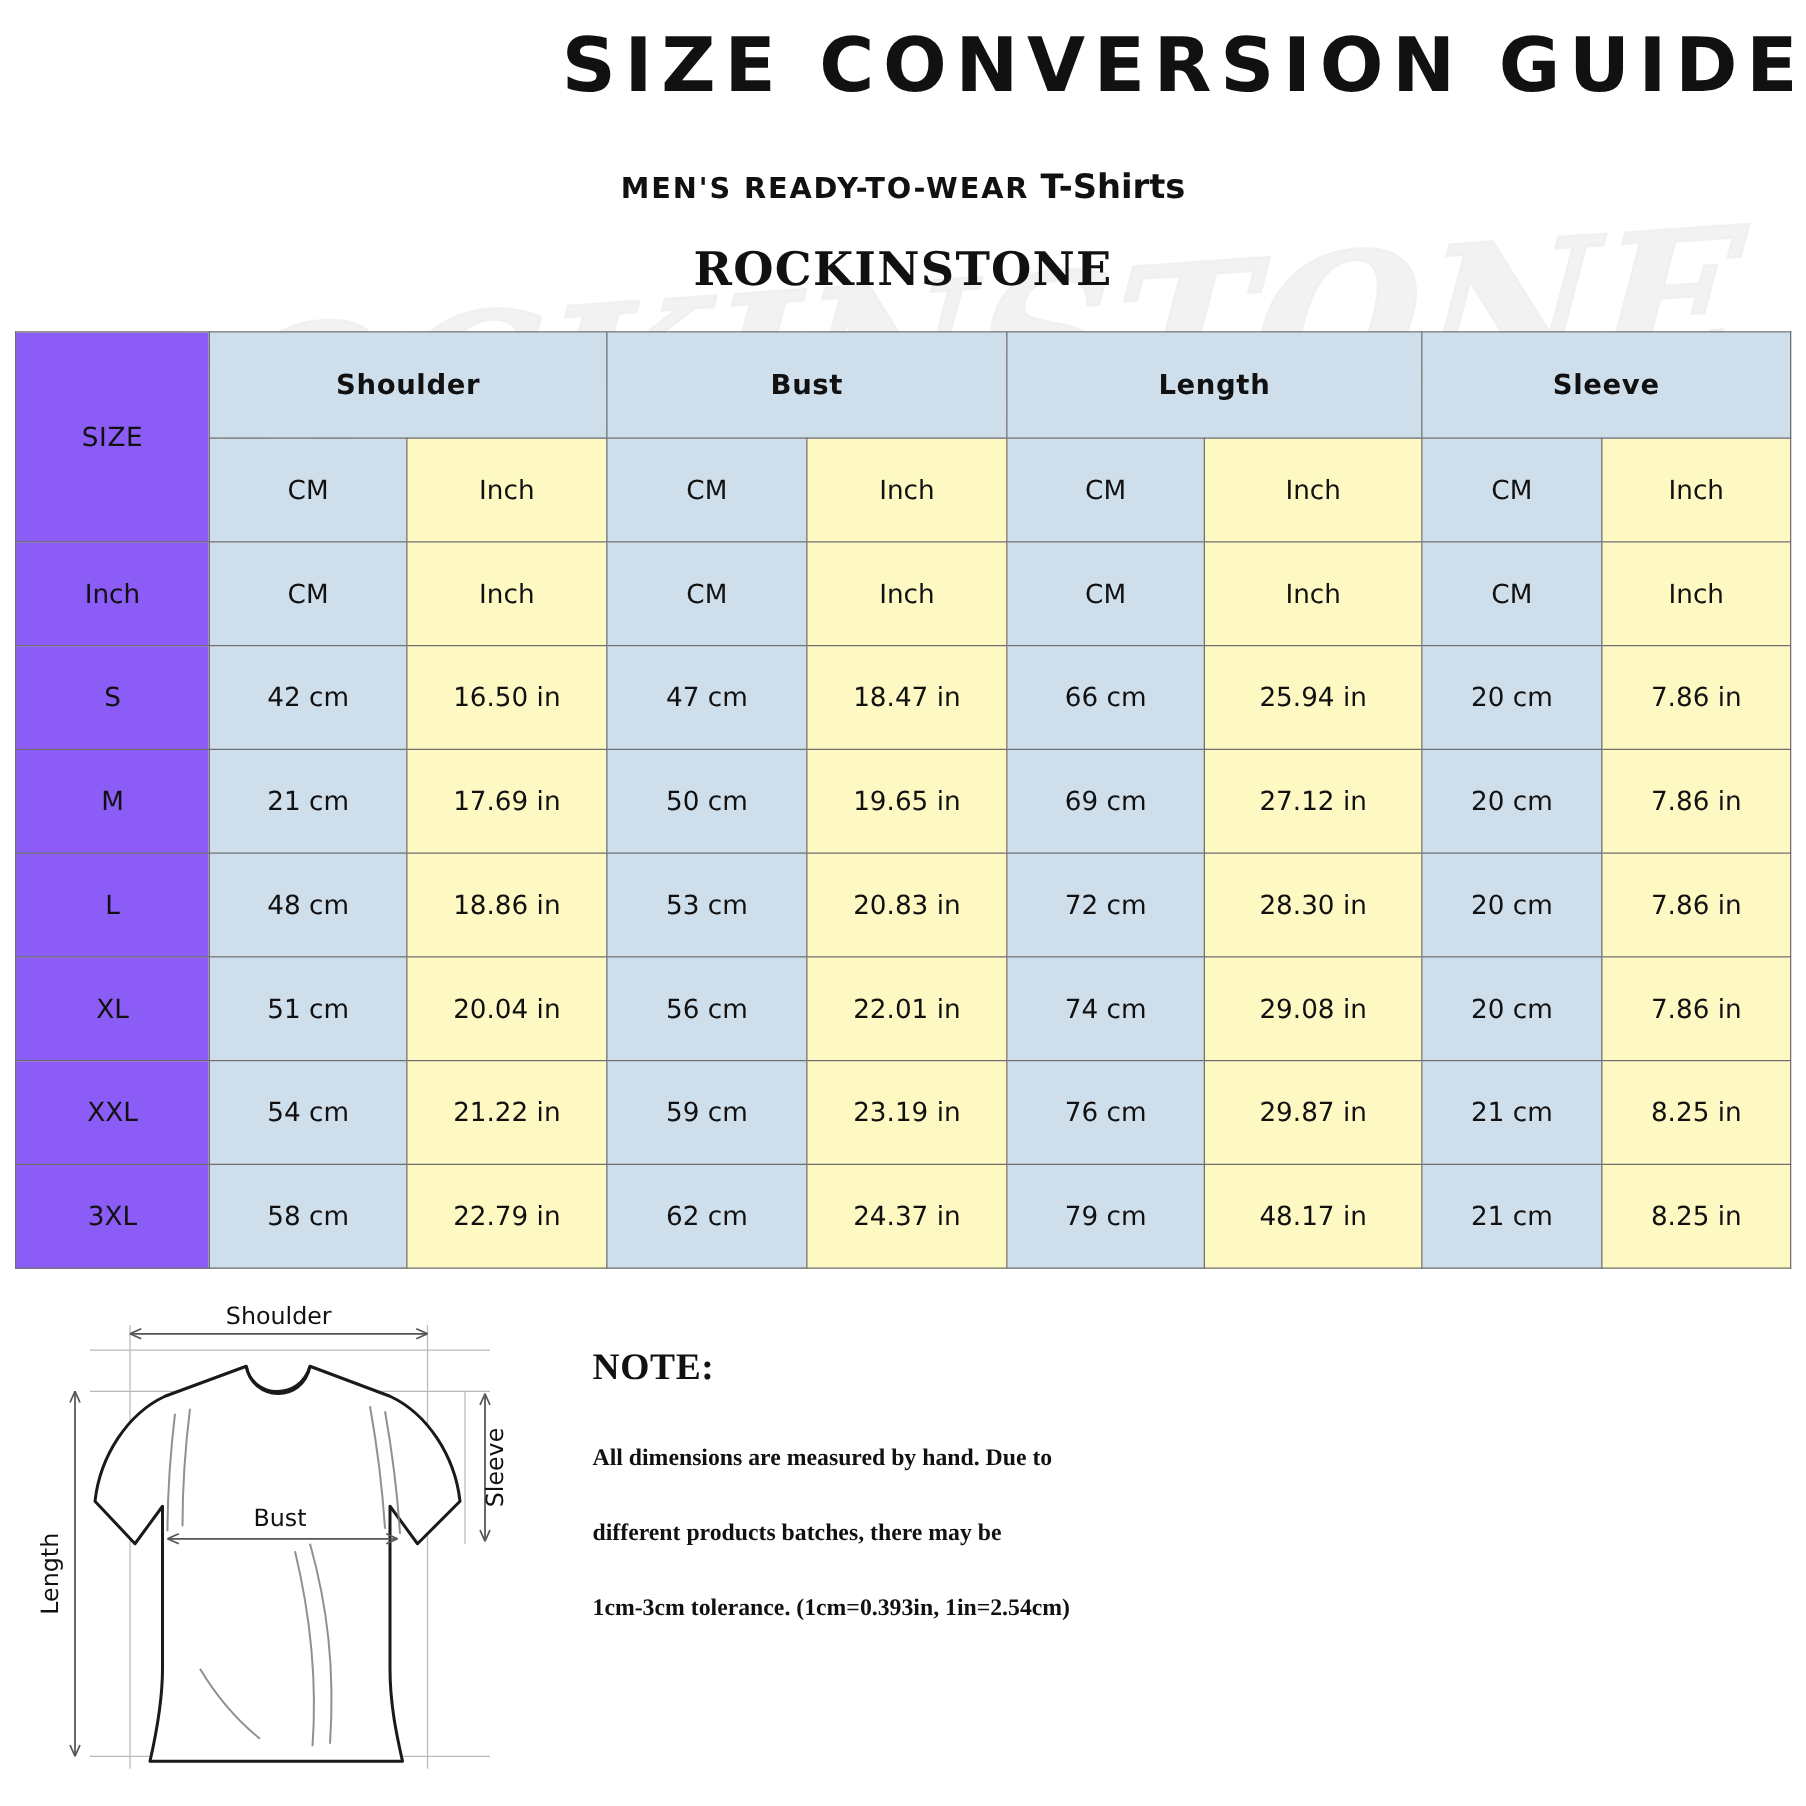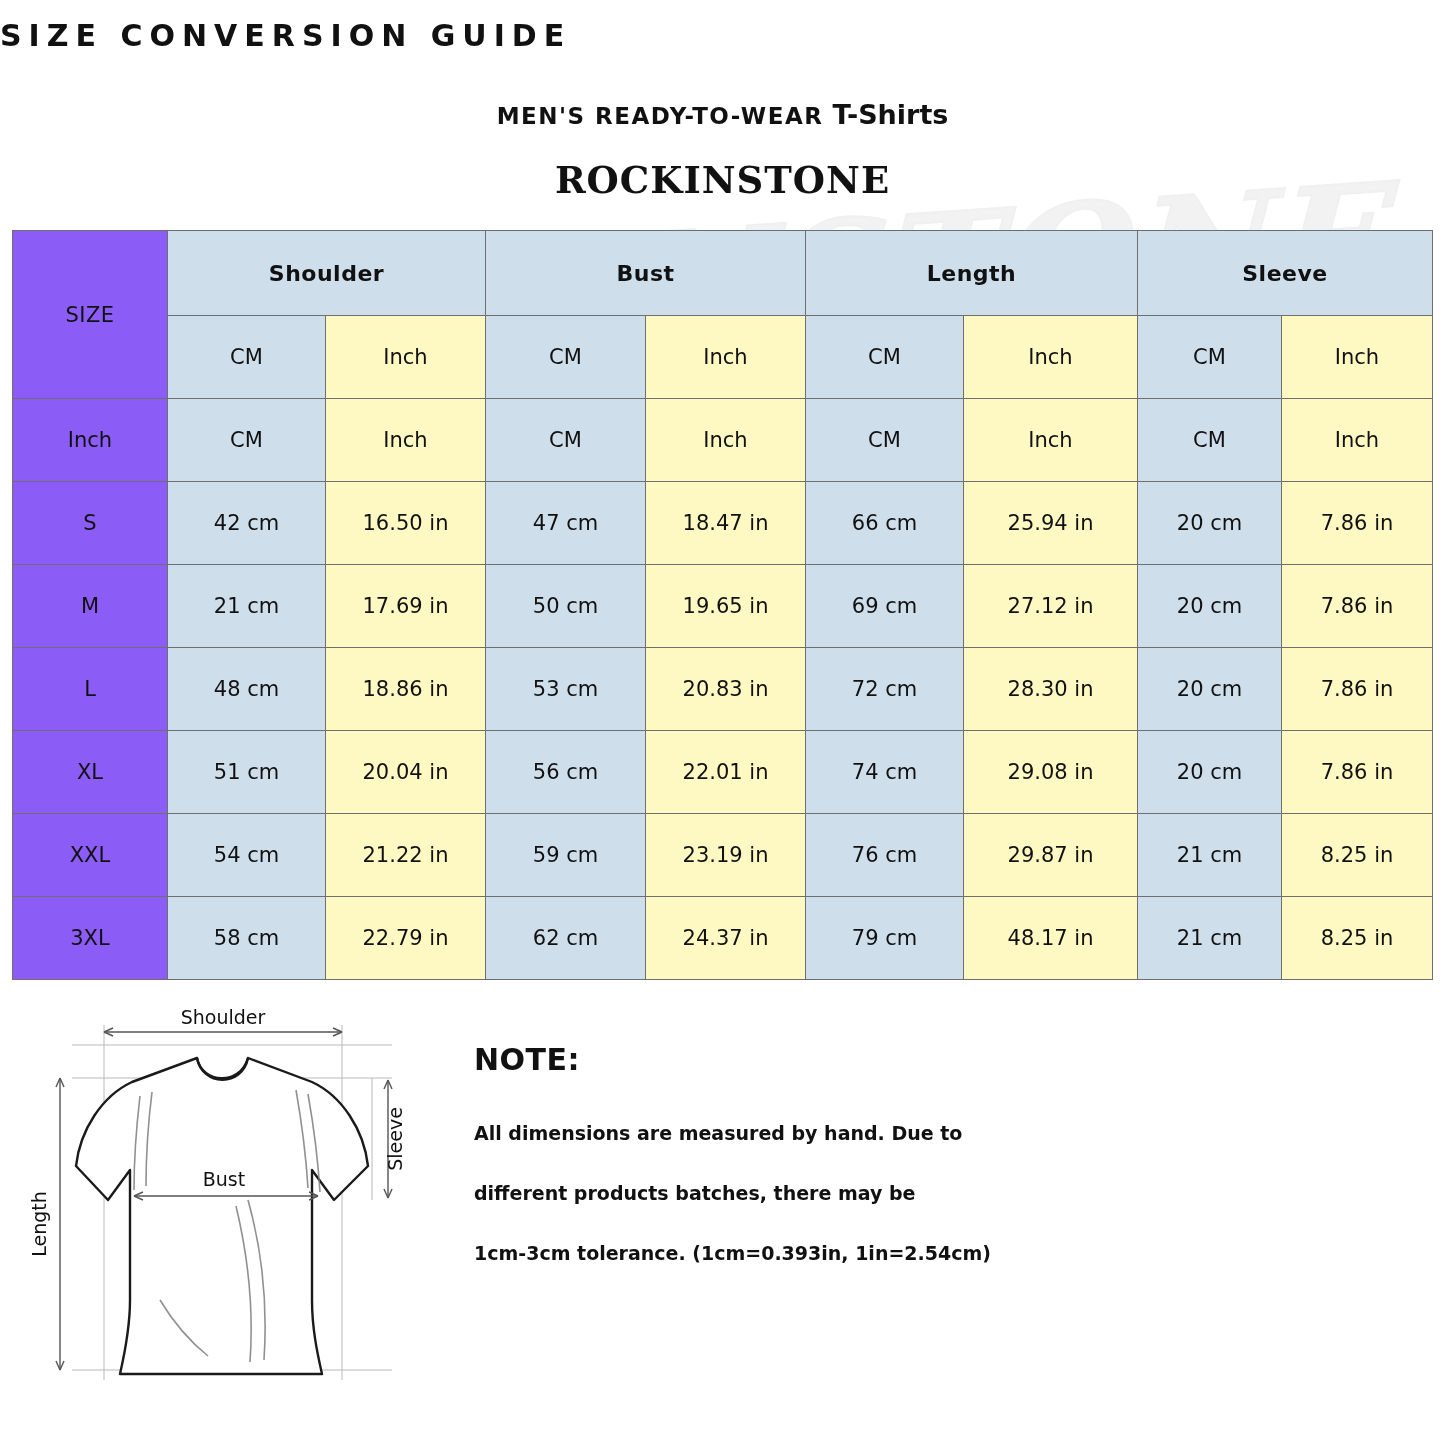--- a/index.html
+++ b/index.html
@@ -39,23 +39,23 @@
     user-select: none;
   }
 
   .page {
     position: relative;
     z-index: 1;
   }
 
   
   .title {
-    text-align: left;
+    text-align: right;
     font-family: "DejaVu Sans", sans-serif;
-    font-size: 30px;
+    font-size: 60px;
     font-weight: bold;
     letter-spacing: 7px;
     margin-top: 18px;
     color: #111;
   }
   .subtitle {
     text-align: center;
     font-size: 23px;
     font-weight: bold;
     letter-spacing: 1px;
@@ -128,20 +128,21 @@
   .sketch {
     width: 420px;
     height: 390px;
     flex: 0 0 420px;
     position: relative;
   }
   .note {
     flex: 1;
     padding-left: 42px;
     padding-top: 42px;
+    font-family: Liberation Serif, serif;
   }
   .note-title {
     font-size: 30px;
     font-weight: bold;
     color: #111;
     margin-bottom: 26px;
     letter-spacing: 0.5px;
   }
   .note-body {
     font-size: 19px;

